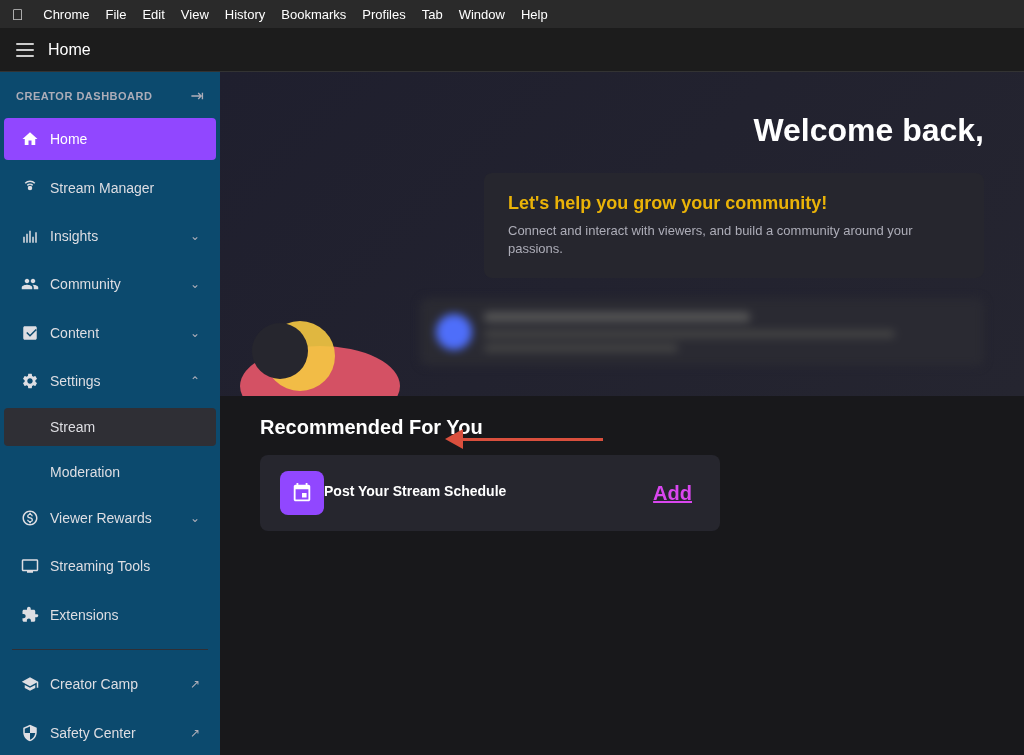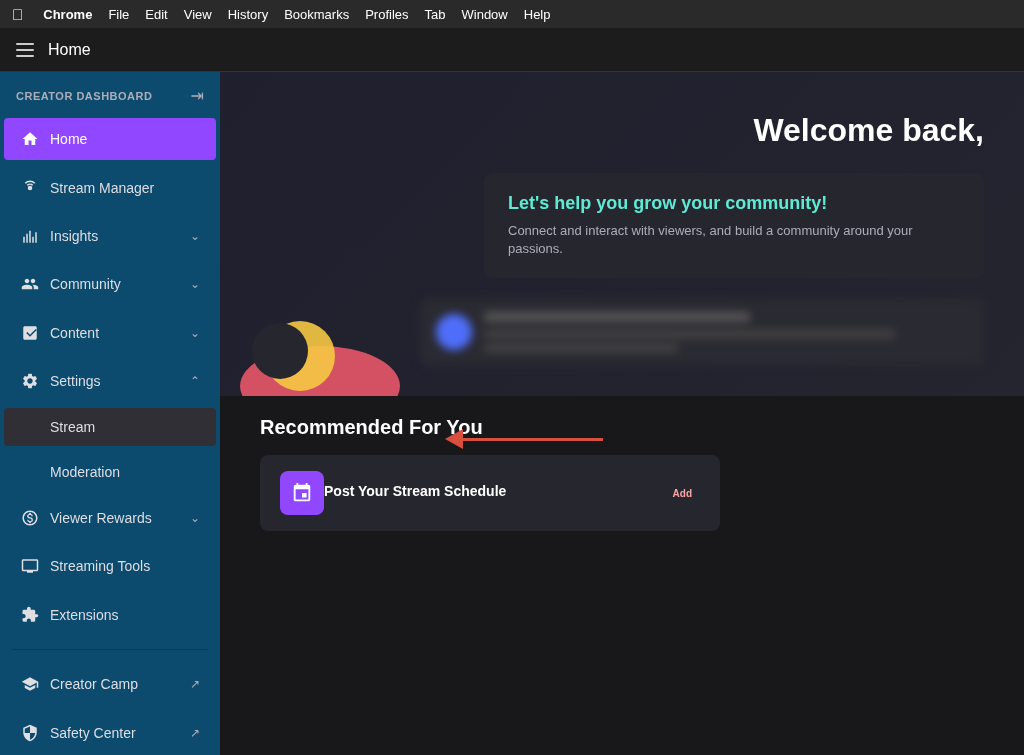--- a/index.html
+++ b/index.html
@@ -11,21 +11,21 @@
       height: 28px;
       display: flex;
       align-items: center;
       padding: 0 12px;
       gap: 16px;
       font-size: 13px;
       color: #fff;
     }
     .menu-bar .apple-logo { font-size: 15px; margin-right: 4px; }
     .menu-bar span { cursor: default; white-space: nowrap; }
-    .menu-bar span.bold { font-weight: 700; }
+    .menu-bar span.bold { font-weight: 400; }
 
     
     .title-bar {
       background: #1c1c1c;
       height: 44px;
       display: flex;
       align-items: center;
       padding: 0 16px;
       gap: 12px;
       border-bottom: 1px solid #333;
@@ -138,21 +138,21 @@
       background: #26262e;
       border-radius: 8px;
       padding: 20px 24px;
       max-width: 500px;
       margin-left: auto;
       margin-bottom: 0;
     }
     .grow-community-box h2 {
       font-size: 18px;
       font-weight: 700;
-      color: #5eead4;
+      color: #eab308;
       margin-bottom: 8px;
     }
     .grow-community-box p {
       font-size: 13px;
       color: #adadb8;
       line-height: 1.4;
     }
 
     
     .recommended-section {
@@ -177,26 +177,27 @@
       background: #9147ff;
       border-radius: 8px;
       display: flex; align-items: center; justify-content: center;
       flex-shrink: 0;
       font-size: 20px;
     }
     .rec-text { flex: 1; }
     .rec-text h3 { font-size: 14px; font-weight: 700; color: #fff; margin-bottom: 4px; }
     .rec-text p { font-size: 12px; color: #adadb8; }
     .rec-add-btn {
-      color: #fca5a5;
-      font-size: 10px;
+      color: #d946ef;
+      font-size: 20px;
       font-weight: 600;
       cursor: pointer;
       margin-left: auto;
       padding: 4px 8px;
+      text-decoration: underline;
     }
 
     
     .arrow-annotation {
       position: absolute;
       left: 225px;
       top: 357px;
       display: flex;
       align-items: center;
       gap: 0;

